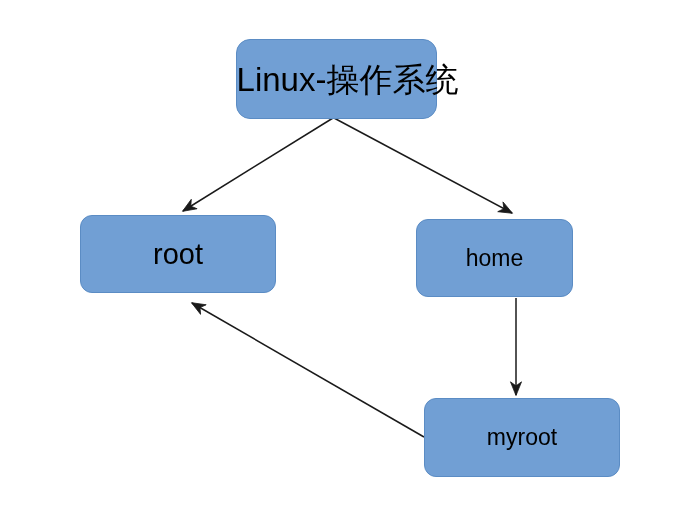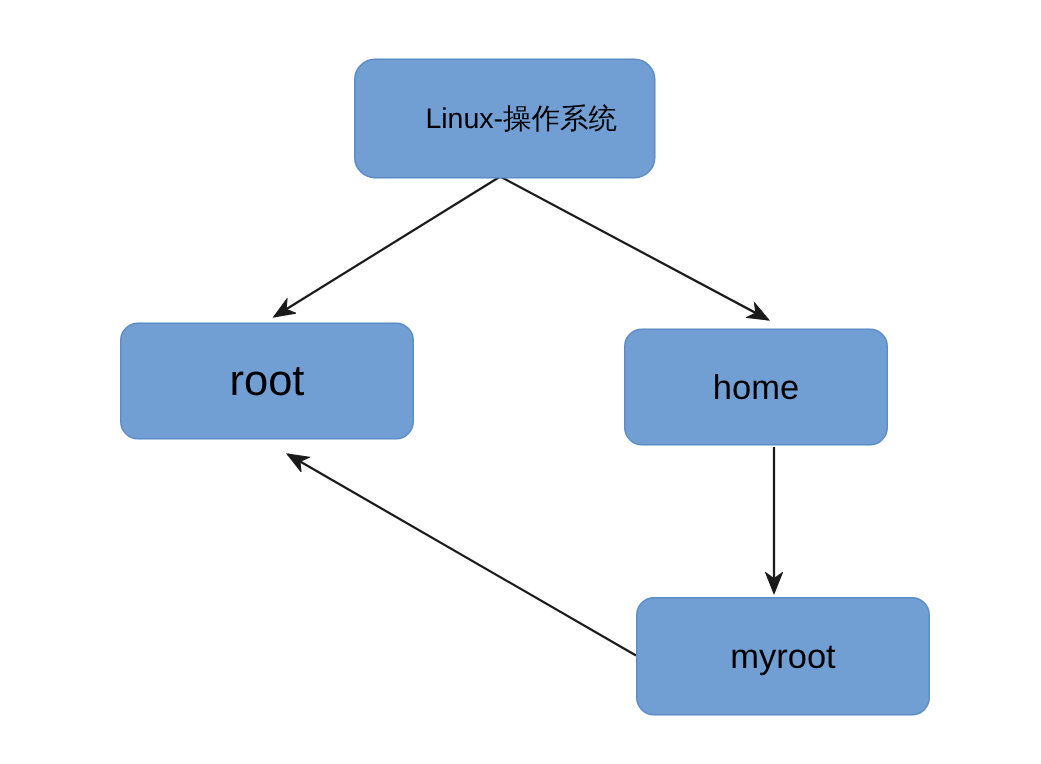--- a/index.html
+++ b/index.html
@@ -47,36 +47,36 @@
 
   
   #node-os {
     left: 236px;
     top: 39px;
     width: 201px;
     height: 80px;
     border-radius: 14px;
   }
   #node-os .node-label {
-    font-size: 19px;
+    font-size: 33px;
     margin-left: 22px;
   }
   #node-root {
     left: 80px;
     top: 215px;
     width: 196px;
     height: 78px;
   }
   #node-root .node-label {
     font-size: 29px;
   }
   #node-home {
     left: 416px;
     top: 219px;
-    width: 176px;
+    width: 157px;
     height: 78px;
   }
   #node-home .node-label {
     font-size: 23px;
   }
   #node-myroot {
     left: 424px;
     top: 398px;
     width: 196px;
     height: 79px;

